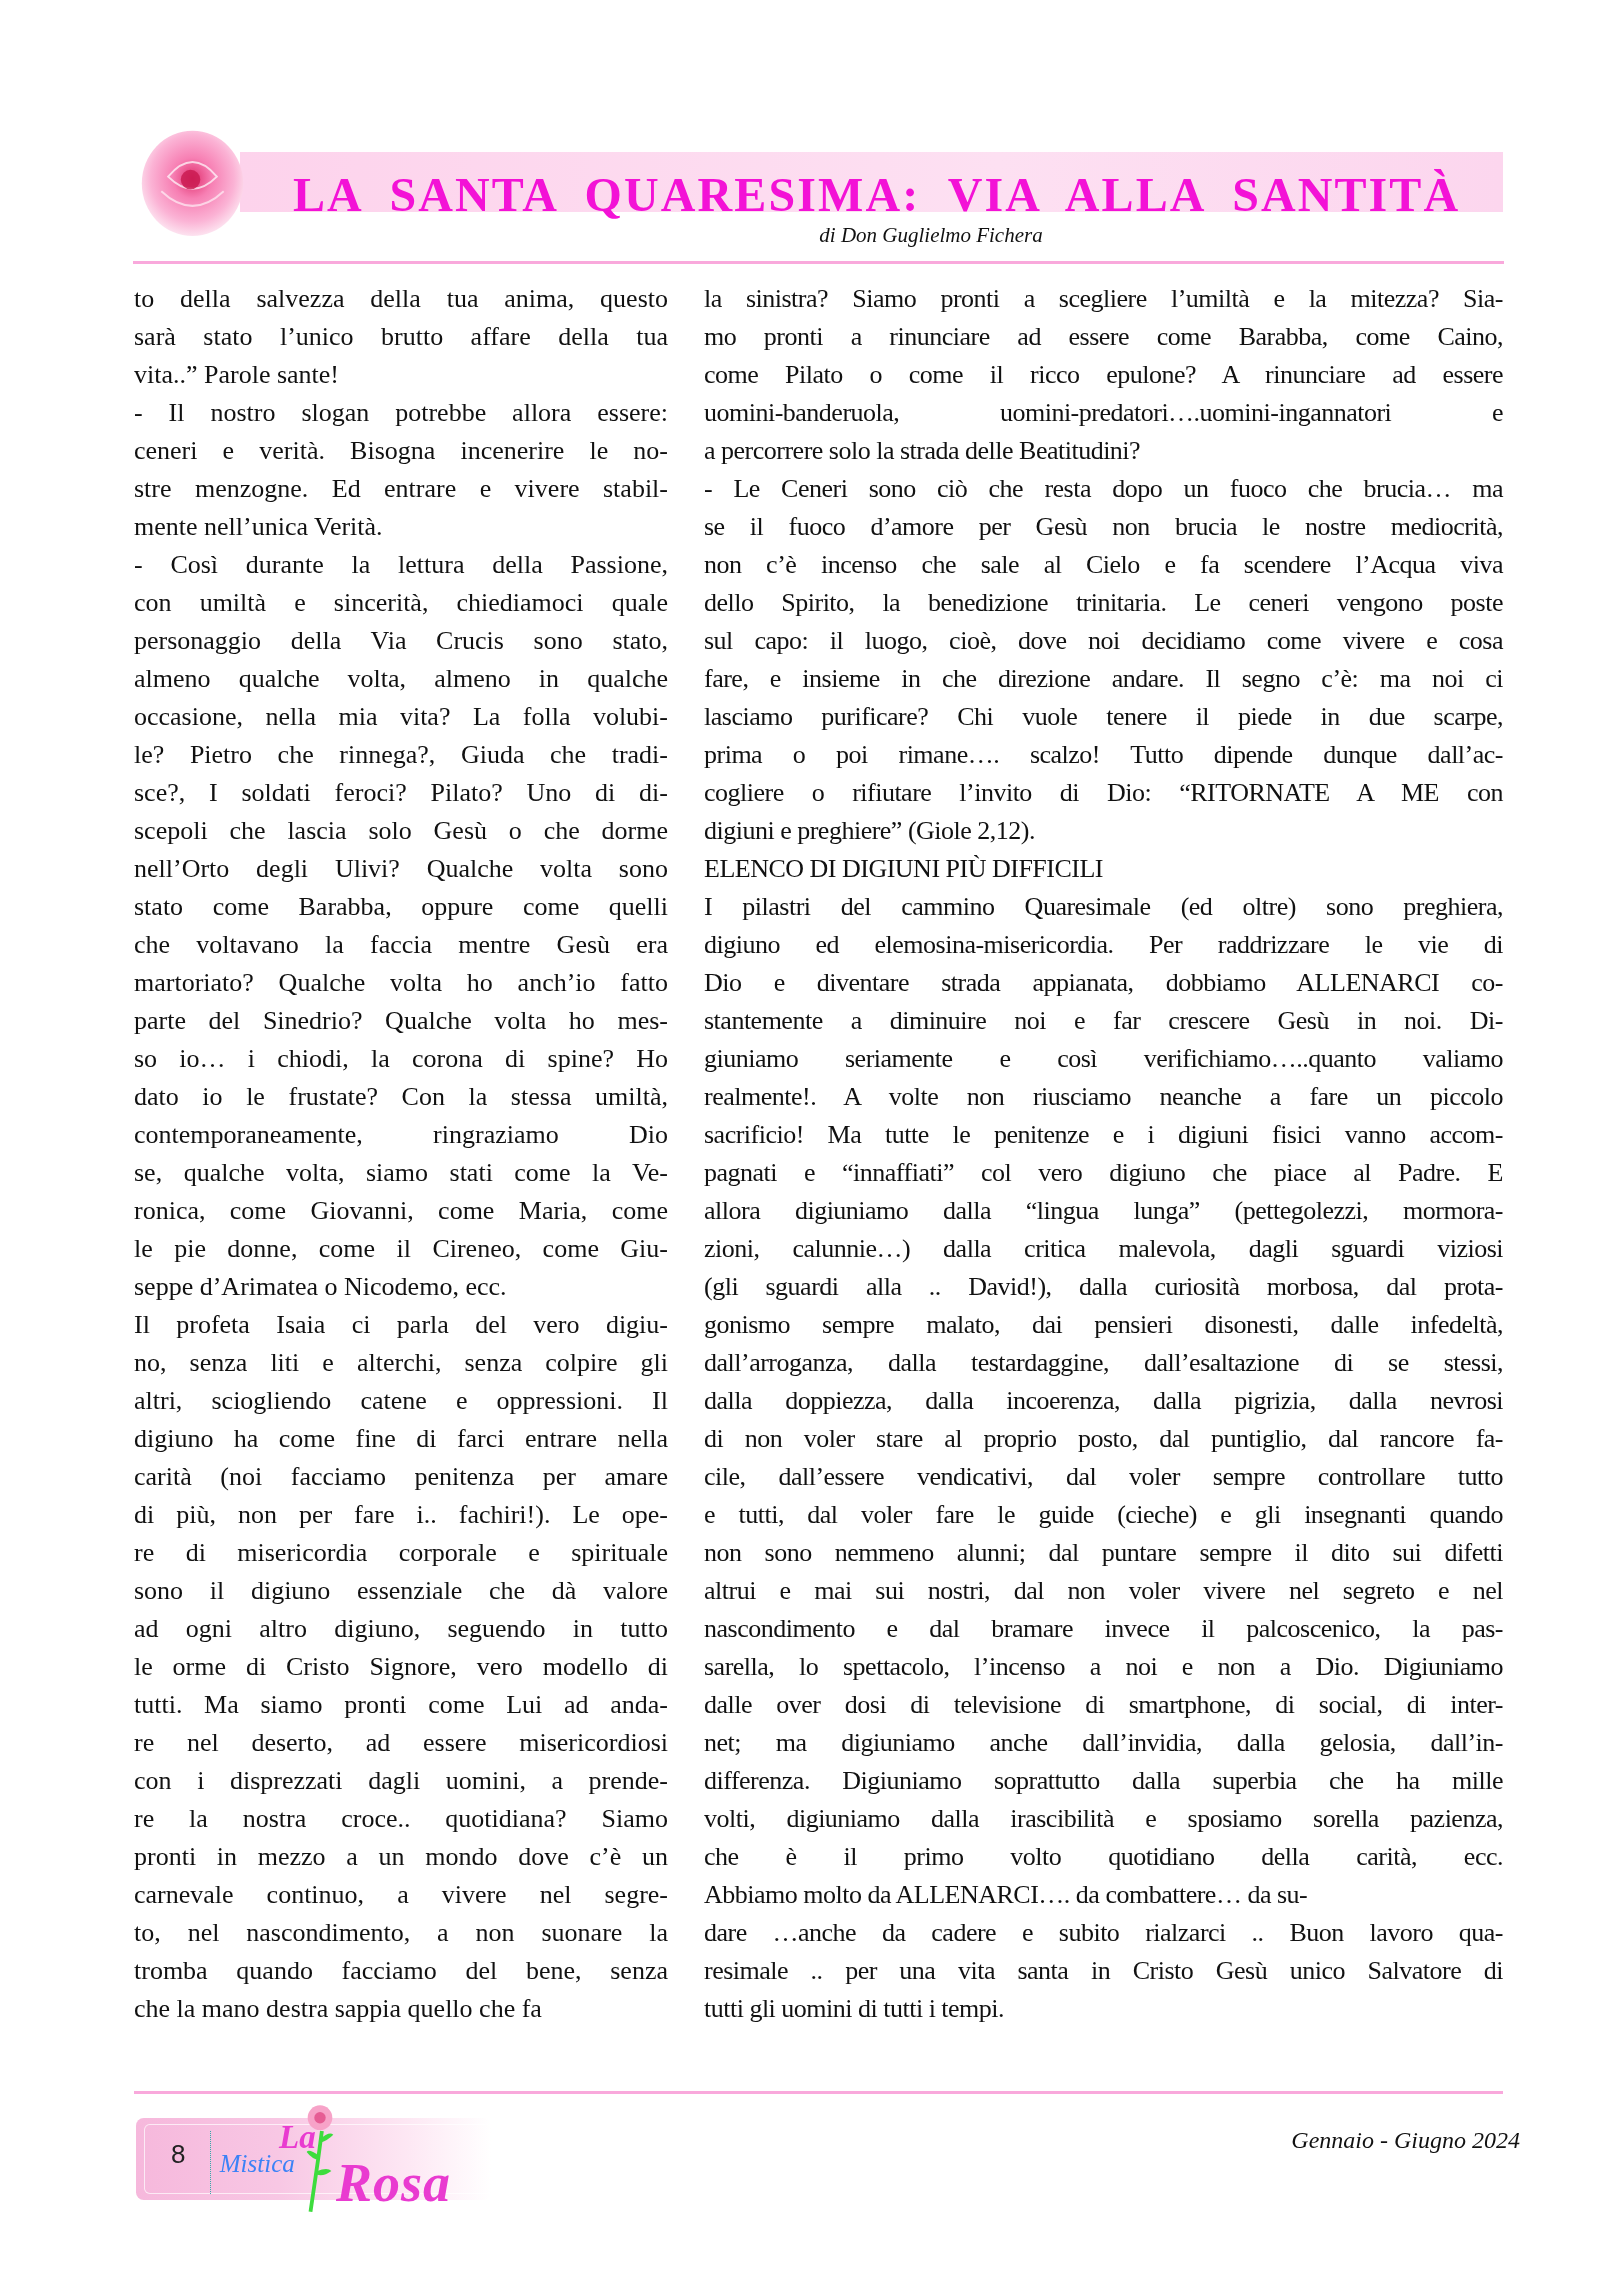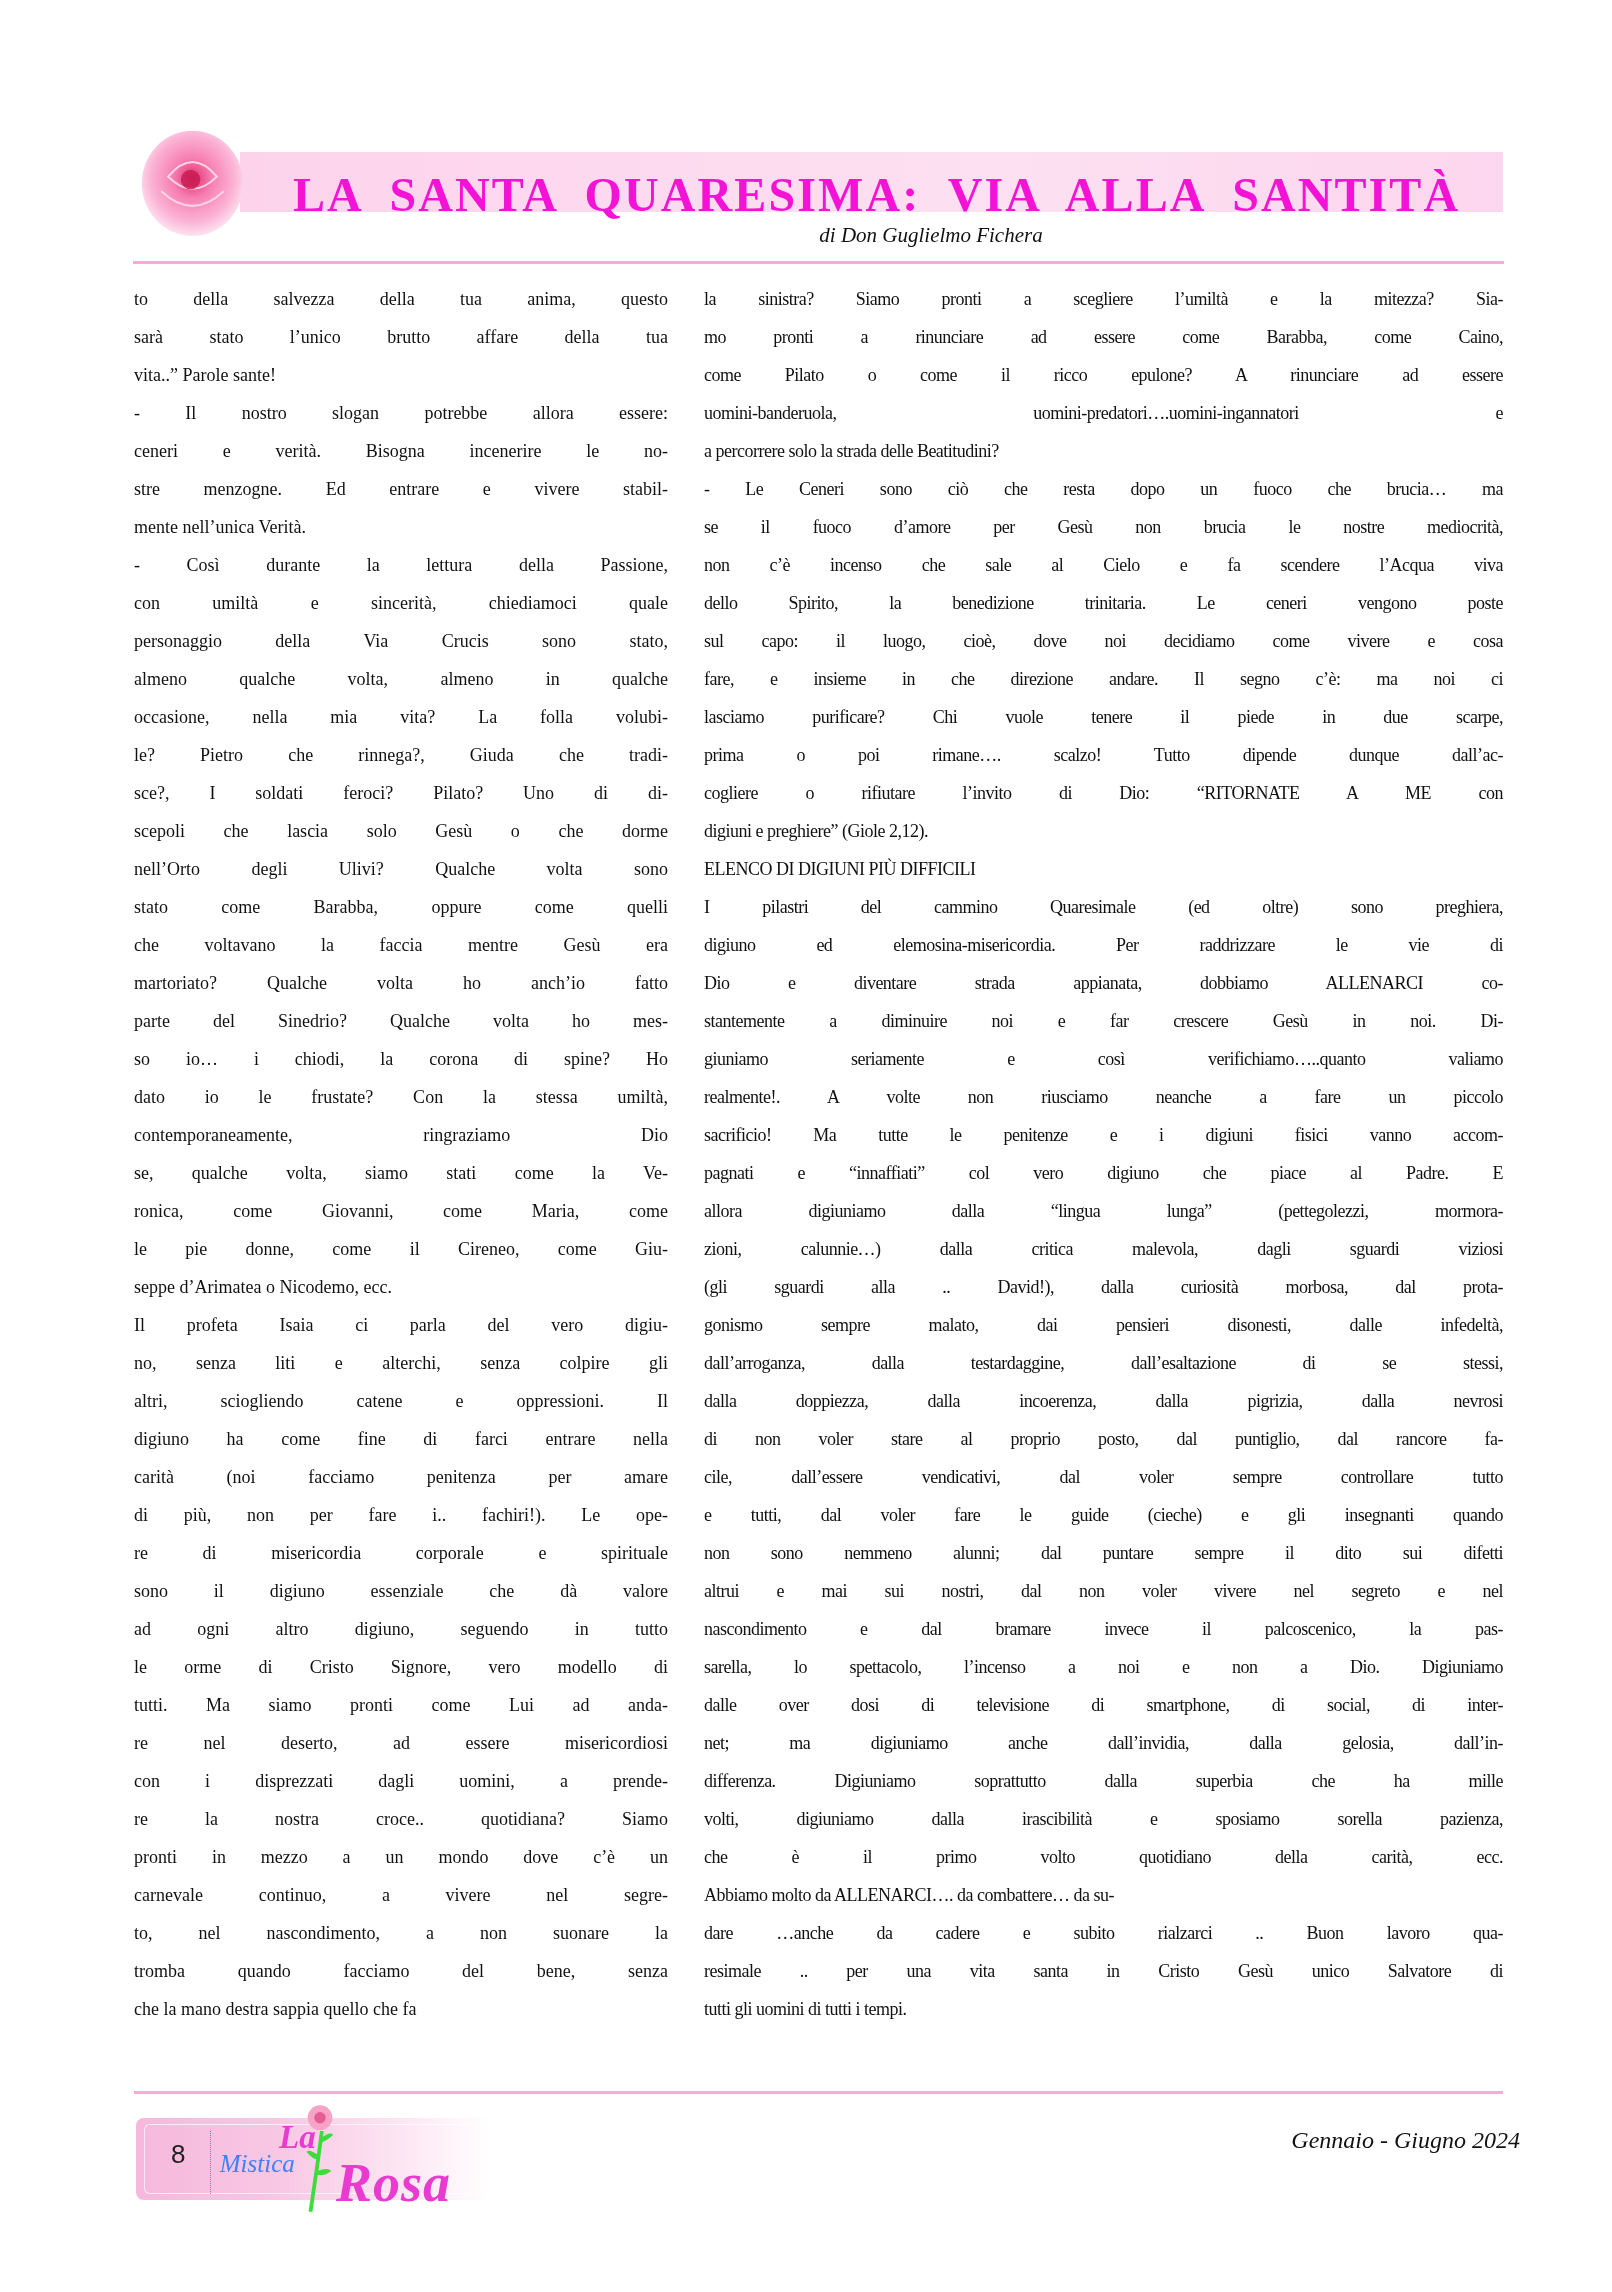--- a/index.html
+++ b/index.html
@@ -9,21 +9,21 @@
   .title-band { position:absolute; left:110px; top:29px; width:1263px; height:60px;
                 background:linear-gradient(90deg,#fdd3ec 0%,#fde0f2 60%,#fcd6ee 100%); }
   .title { position:absolute; left:163px; top:29px; height:70px; line-height:61px;
            font-family:"Liberation Serif",serif; font-weight:bold; font-size:48px;
            color:#f312d6; letter-spacing:2.1px; white-space:pre;margin-top:12px; }
   .rose { position:absolute; left:3.8px; top:0; width:117px; height:117px; }
   .byline { position:absolute; left:0; width:100%; top:223px; text-align:center;
             padding-left:250px; box-sizing:border-box;
             font-style:italic; font-size:21px; color:#111; }
   .rule-top { position:absolute; left:133px; top:261px; width:1371px; height:2.9px; background:#f9a9dc; }
-  .col { position:absolute; top:280px; font-size:18px; line-height:38px; text-align:justify; }
+  .col { position:absolute; top:280px; font-size:26px; line-height:38px; text-align:justify; }
   .col-left { left:134px; width:534px; }
   .col-right { left:704px; width:799px; font-stretch:condensed; }
   .col-right .line { letter-spacing:-0.5px; }
   .line { display:block; white-space:nowrap; text-align-last:justify; text-align:justify; height:38px; overflow:visible; }
   .line.last { text-align-last:left; }
   .rule-bottom { position:absolute; left:134px; top:2091px; width:1369px; height:2.9px; background:#f9a9dc; }
   .footer-band { position:absolute; left:136px; top:2118px; width:355px; height:82px;
                  border-radius:7.7px;
                  background:linear-gradient(90deg,#f6b8dc 0%,#f8c7e4 40%,#fde6f3 75%,rgba(255,255,255,0) 100%); }
   .footer-band-inner { position:absolute; left:7.7px; top:5.8px; right:0; bottom:5.8px; border:1.9px solid rgba(255,255,255,0.7); border-right:none; border-radius:5.8px; }

